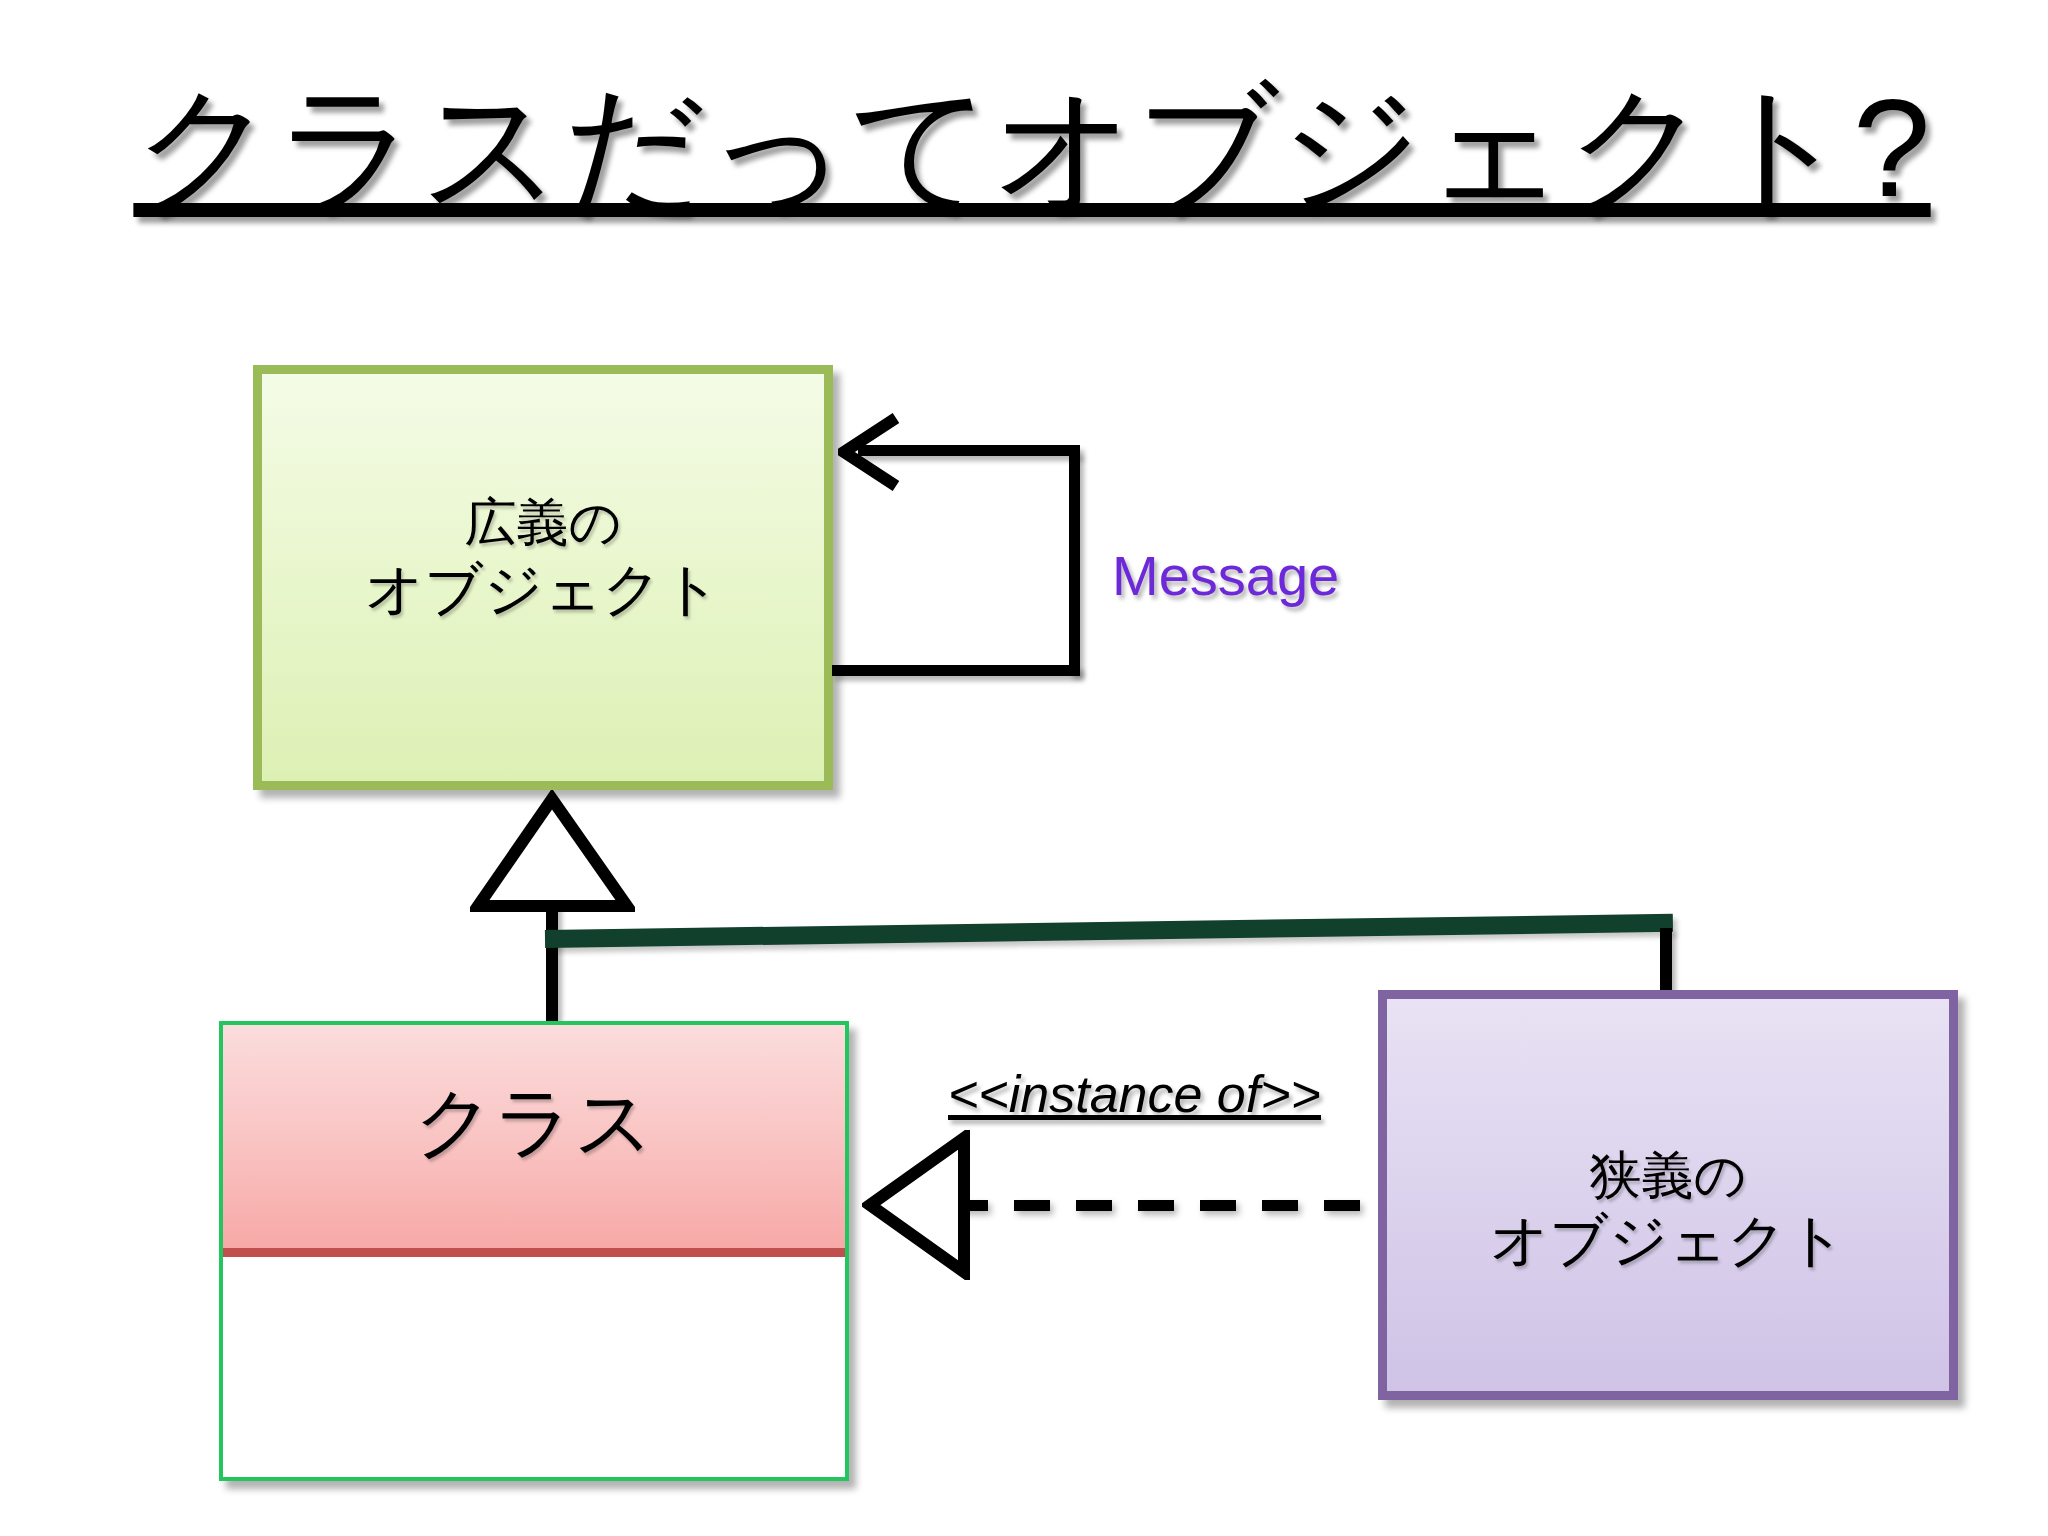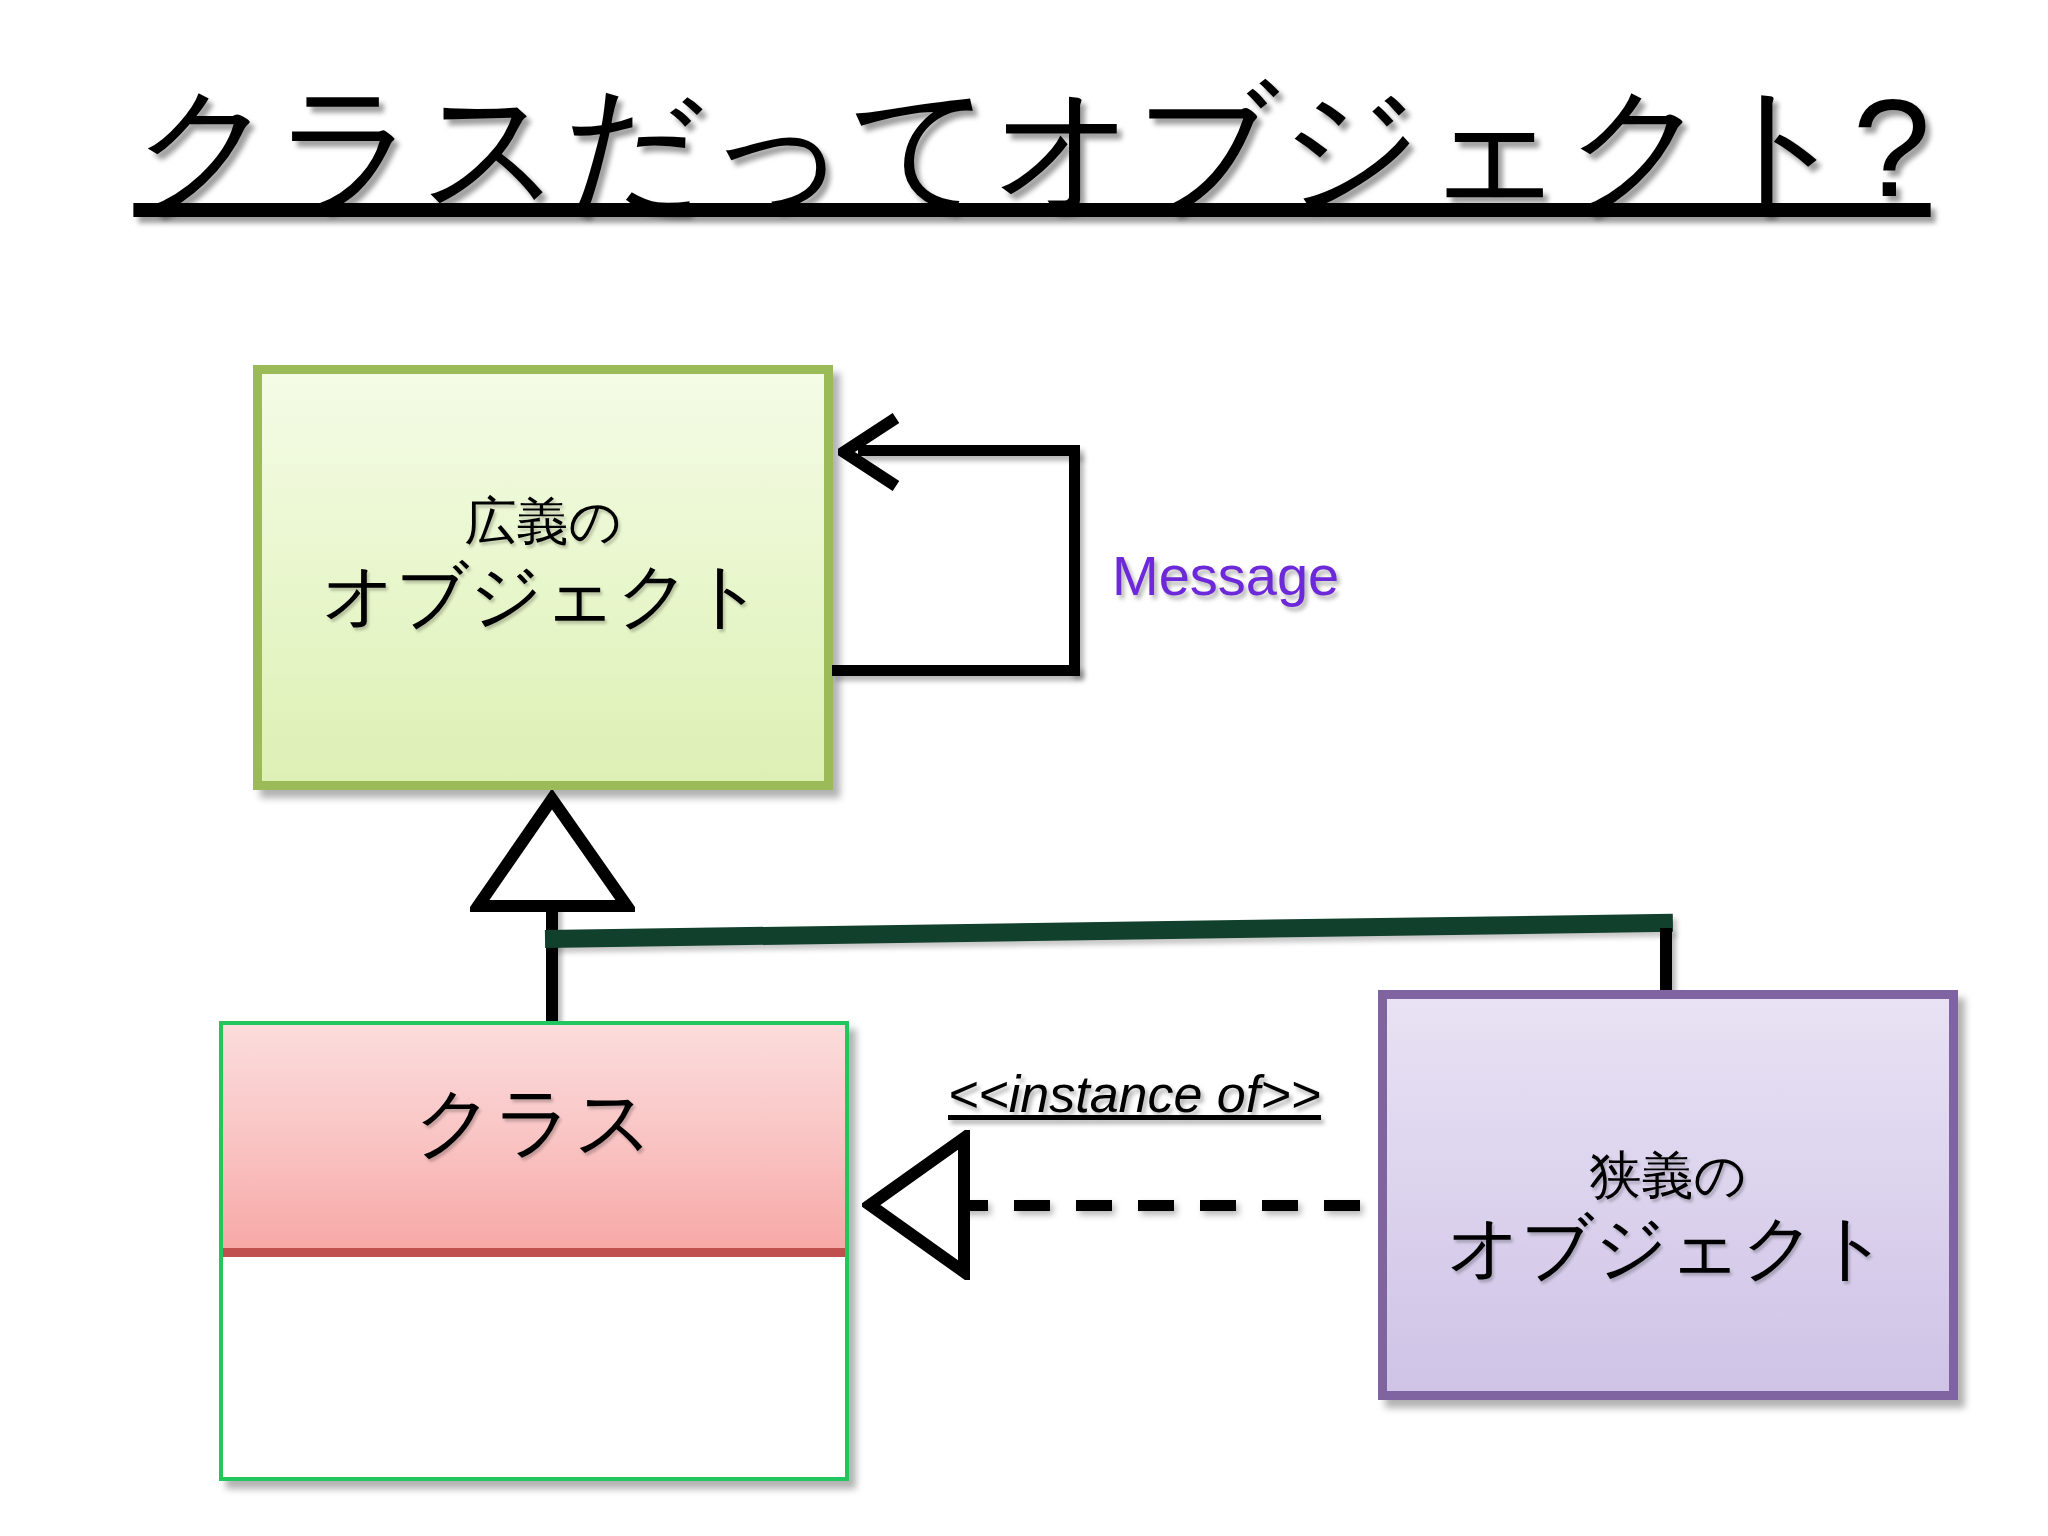--- a/index.html
+++ b/index.html
@@ -44,31 +44,30 @@
   .box-label {
     position: absolute;
     left: 0;
     width: 100%;
     text-align: center;
     color: #000000;
     white-space: nowrap;
     text-shadow: 2px 3px 3px rgba(0,0,0,0.22);
   }
   .label-small { font-size: 52px; line-height: 1.0; }
-  .label-big   { font-size: 72px; line-height: 1.0; }
+  .label-big   { font-size: 58px; line-height: 1.0; }
 
   
   #box-object-broad {
     left: 253px;
     top: 365px;
     width: 580px;
     height: 425px;
     border: 9px solid #9bbb59;
     background: linear-gradient(to bottom, #f4fbe6 0%, #eaf7cf 45%, #ddf0b4 100%);
-    font-family: Liberation Serif, serif;
   }
   #box-object-broad .label-small { top: 122px; }
   #box-object-broad .label-big   { top: 186px; }
 
   
   #box-class {
     left: 219px;
     top: 1021px;
     width: 630px;
     height: 460px;

